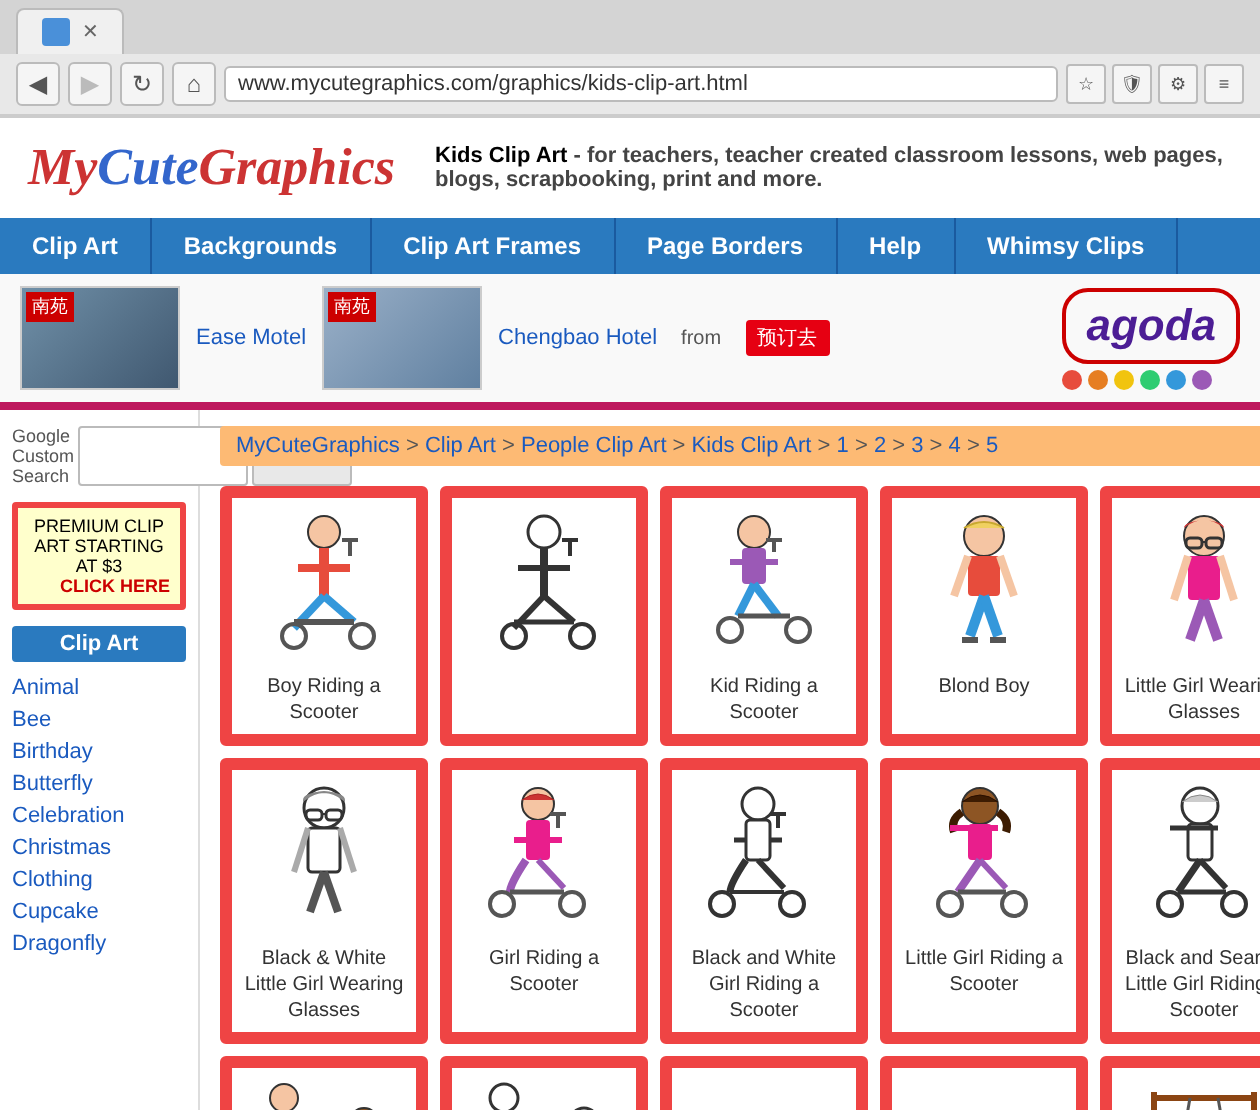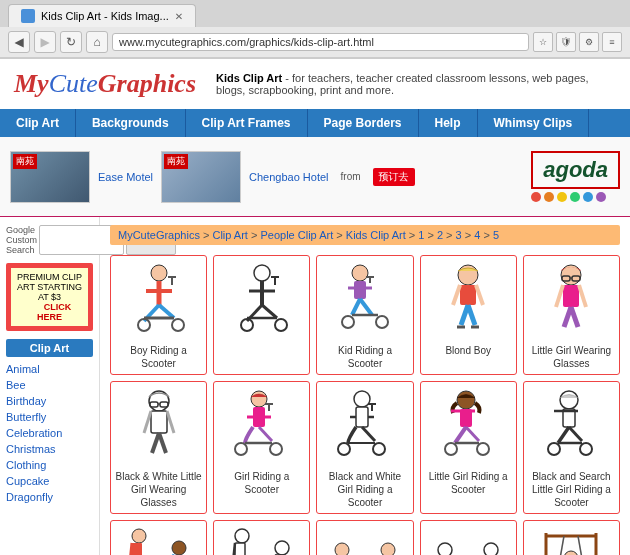--- a/index.html
+++ b/index.html
@@ -15,81 +15,80 @@
     .nav-btn { background: #f5f5f5; border: 1px solid #bbb; border-radius: 3px; width: 22px; height: 22px; display: flex; align-items: center; justify-content: center; cursor: pointer; font-size: 12px; color: #555; }
     .nav-btn.disabled { color: #bbb; }
     .address-bar { flex: 1; border: 1px solid #bbb; border-radius: 3px; padding: 2px 6px; font-size: 11px; background: #fff; color: #333; }
     .nav-icons { display: flex; gap: 3px; align-items: center; }
     .nav-icon-btn { width: 20px; height: 20px; background: #f5f5f5; border: 1px solid #bbb; border-radius: 2px; display: flex; align-items: center; justify-content: center; font-size: 9px; color: #555; cursor: pointer; }
 
     
     .site-header { padding: 10px 14px; display: flex; align-items: center; gap: 20px; }
     .logo { font-size: 26px; color: #d44; font-family: Georgia, serif; }
     .logo span.my { color: #cc3333; font-style: italic; font-weight: bold; }
-    .logo span.cute { color: #3366cc; font-style: italic; font-weight: normal; }
+    .logo span.cute { color: #3366cc; font-style: italic; font-weight: bold; }
     .logo span.graphics { color: #cc3333; font-style: italic; font-weight: bold; }
-    .header-desc { font-size: 11px; color: #444; flex: 1; }
+    .header-desc { font-size: 11px; color: #444; flex: 1; font-weight: bold; }
     .header-desc strong { color: #000; }
 
     
     .main-nav { background: #2a7abf; display: flex; }
     .main-nav a { color: #fff; text-decoration: none; padding: 7px 16px; font-size: 12px; font-weight: bold; display: block; border-right: 1px solid #1a5a9f; }
 
     
-    .ad-banner { background: #f9f9f9; border-bottom: 1px solid #be185d; padding: 8px 10px; display: flex; align-items: center; gap: 8px; height: 80px; }
+    .ad-banner { background: #f9f9f9; border-bottom: 4px solid #be185d; padding: 8px 10px; display: flex; align-items: center; gap: 8px; height: 68px; }
     .ad-hotel { display: flex; gap: 8px; align-items: center; }
     .ad-img { width: 80px; height: 52px; background: #888; border: 1px solid #ccc; position: relative; overflow: hidden; }
     .ad-img-content { width: 100%; height: 100%; background: linear-gradient(135deg, #a8c0d8, #6890b0); }
     .ad-label { background: #cc0000; color: #fff; font-size: 9px; padding: 1px 3px; position: absolute; top: 2px; left: 2px; }
-    .agoda-logo { font-size: 22px; color: #14532d; font-style: italic; font-weight: bold; border: 2px solid #cc0000; padding: 4px 10px; border-radius: 0; }
+    .agoda-logo { font-size: 22px; color: #4c1d95; font-style: italic; font-weight: bold; border: 2px solid #cc0000; padding: 4px 10px; border-radius: 13px; }
     .agoda-dots { display: flex; gap: 3px; margin-top: 3px; }
     .agoda-dot { width: 10px; height: 10px; border-radius: 50%; }
 
     
     .content-area { display: flex; gap: 0; }
 
     
     .sidebar { width: 100px; border-right: 1px solid #ddd; padding: 8px 6px; flex-shrink: 0; }
     .whimsy-box { background: #e8f4ff; border: 2px solid #2a7abf; border-radius: 4px; padding: 4px; text-align: center; margin-bottom: 8px; }
     .whimsy-title { background: #2a7abf; color: #fff; font-size: 9px; font-weight: bold; padding: 2px; border-radius: 2px; margin-bottom: 2px; }
     .whimsy-clips { font-size: 16px; font-weight: bold; color: #cc3333; }
-    .premium-box { background: #ffffcc; border: 5px solid #ef4444; padding: 4px; text-align: center; font-size: 9px; margin-bottom: 8px; border-radius: 2px; }
+    .premium-box { background: #ffffcc; border: 3px solid #ef4444; padding: 4px; text-align: center; font-size: 9px; margin-bottom: 8px; border-radius: 2px; }
     .premium-box a { color: #cc0000; text-decoration: none; font-weight: bold; margin-left: 16px; }
     .sidebar-section-title { background: #2a7abf; color: #fff; text-align: center; padding: 3px; font-size: 11px; font-weight: bold; margin-bottom: 4px; border-radius: 2px; }
     .sidebar-search { margin-bottom: 8px; }
     .google-search { display: flex; flex-direction: row; gap: 2px; }
     .google-label { font-size: 9px; color: #555; }
     .google-input { border: 1px solid #bbb; border-radius: 2px; padding: 2px 4px; font-size: 10px; width: 85px; }
     .google-btn { background: #e8e8e8; border: 1px solid #bbb; font-size: 10px; padding: 2px 8px; cursor: pointer; width: fit-content; border-radius: 2px; }
     .sidebar-links { list-style: none; }
     .sidebar-links li { padding: 1px 0; }
     .sidebar-links a { color: #1a5abf; text-decoration: none; font-size: 11px; text-align: right; }
 
     
     .main-content { flex: 1; padding: 8px 10px; }
     .breadcrumb { font-size: 11px; color: #555; margin-bottom: 10px; background: #fdba74; padding: 4px 8px; border-radius: 2px; }
     .breadcrumb a { color: #1a5abf; text-decoration: none; }
 
     
     .clip-grid { display: grid; grid-template-columns: repeat(5, 1fr); gap: 6px; }
-    .clip-item { text-align: center; padding: 4px; border: 1px solid #ef4444; border-radius: 3px; }
+    .clip-item { text-align: center; padding: 4px; border: 6px solid #ef4444; border-radius: 3px; }
     .clip-img { width: 84px; height: 80px; display: flex; align-items: center; justify-content: center; margin: 0 auto 4px; }
     .clip-label { font-size: 10px; color: #333; line-height: 1.3; }
 
     
     .figure { width: 70px; height: 75px; }
   </style>
 </head>
 <body>
 
 <div class="browser-chrome">
   <div class="tab-bar">
     <div class="tab">
       <span class="tab-icon"></span>
-      <span>Kids Clip Art - Kids Imag...</span>
       <span class="tab-close">✕</span>
     </div>
   </div>
   <div class="nav-bar">
     <div class="nav-btn">◀</div>
     <div class="nav-btn disabled">▶</div>
     <div class="nav-btn">↻</div>
     <div class="nav-btn">⌂</div>
     <input class="address-bar" type="text" value="www.mycutegraphics.com/graphics/kids-clip-art.html" style="">
     <div class="nav-icons">

